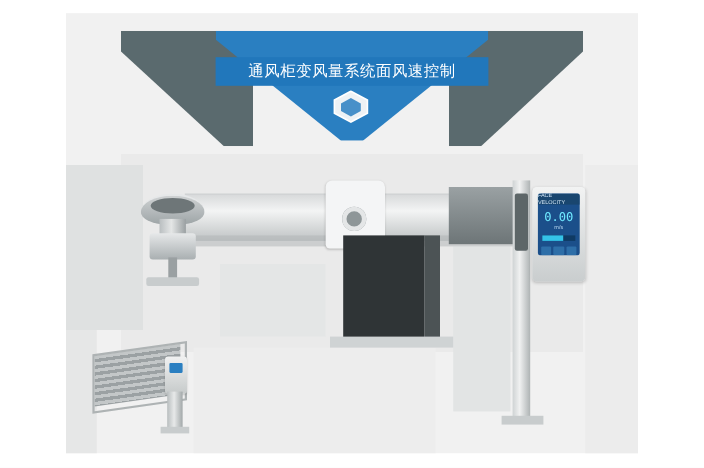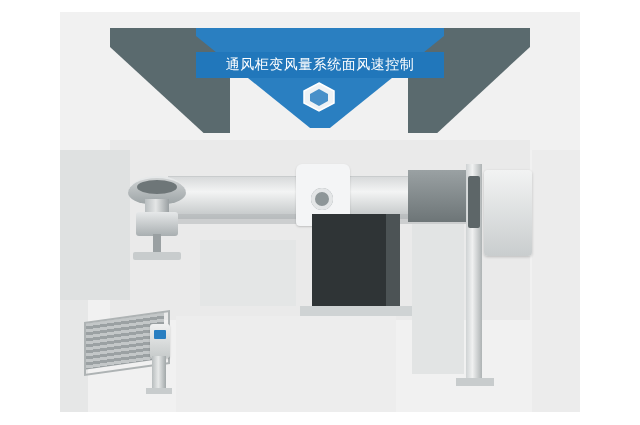--- a/index.html
+++ b/index.html
@@ -446,20 +446,33 @@
   <div class="funnel-foot"></div>
 
   <div class="pole"></div>
   <div class="pole-strip"></div>
   <div class="pole-base"></div>
 
   <div class="panel">
     
   </div>
 
+  <div class="panel-screen">
+    <div class="screen-top">FACE VELOCITY</div>
+    <div class="screen-val">0.00</div>
+    <div class="screen-unit">m/s</div>
+    <div class="screen-bar">
+        <i style="width: 62%;"></i>
+      </div>
+    <div class="screen-btns">
+      <span></span>
+      <span></span>
+      <span></span>
+    </div>
+  </div>
 
   <div class="louver"></div>
   <div class="louver-frame"></div>
   <div class="small-sensor"></div>
   <div class="small-sensor-led"></div>
   <div class="small-pipe"></div>
   <div class="small-pipe-foot"></div>
 
 </div>
 

